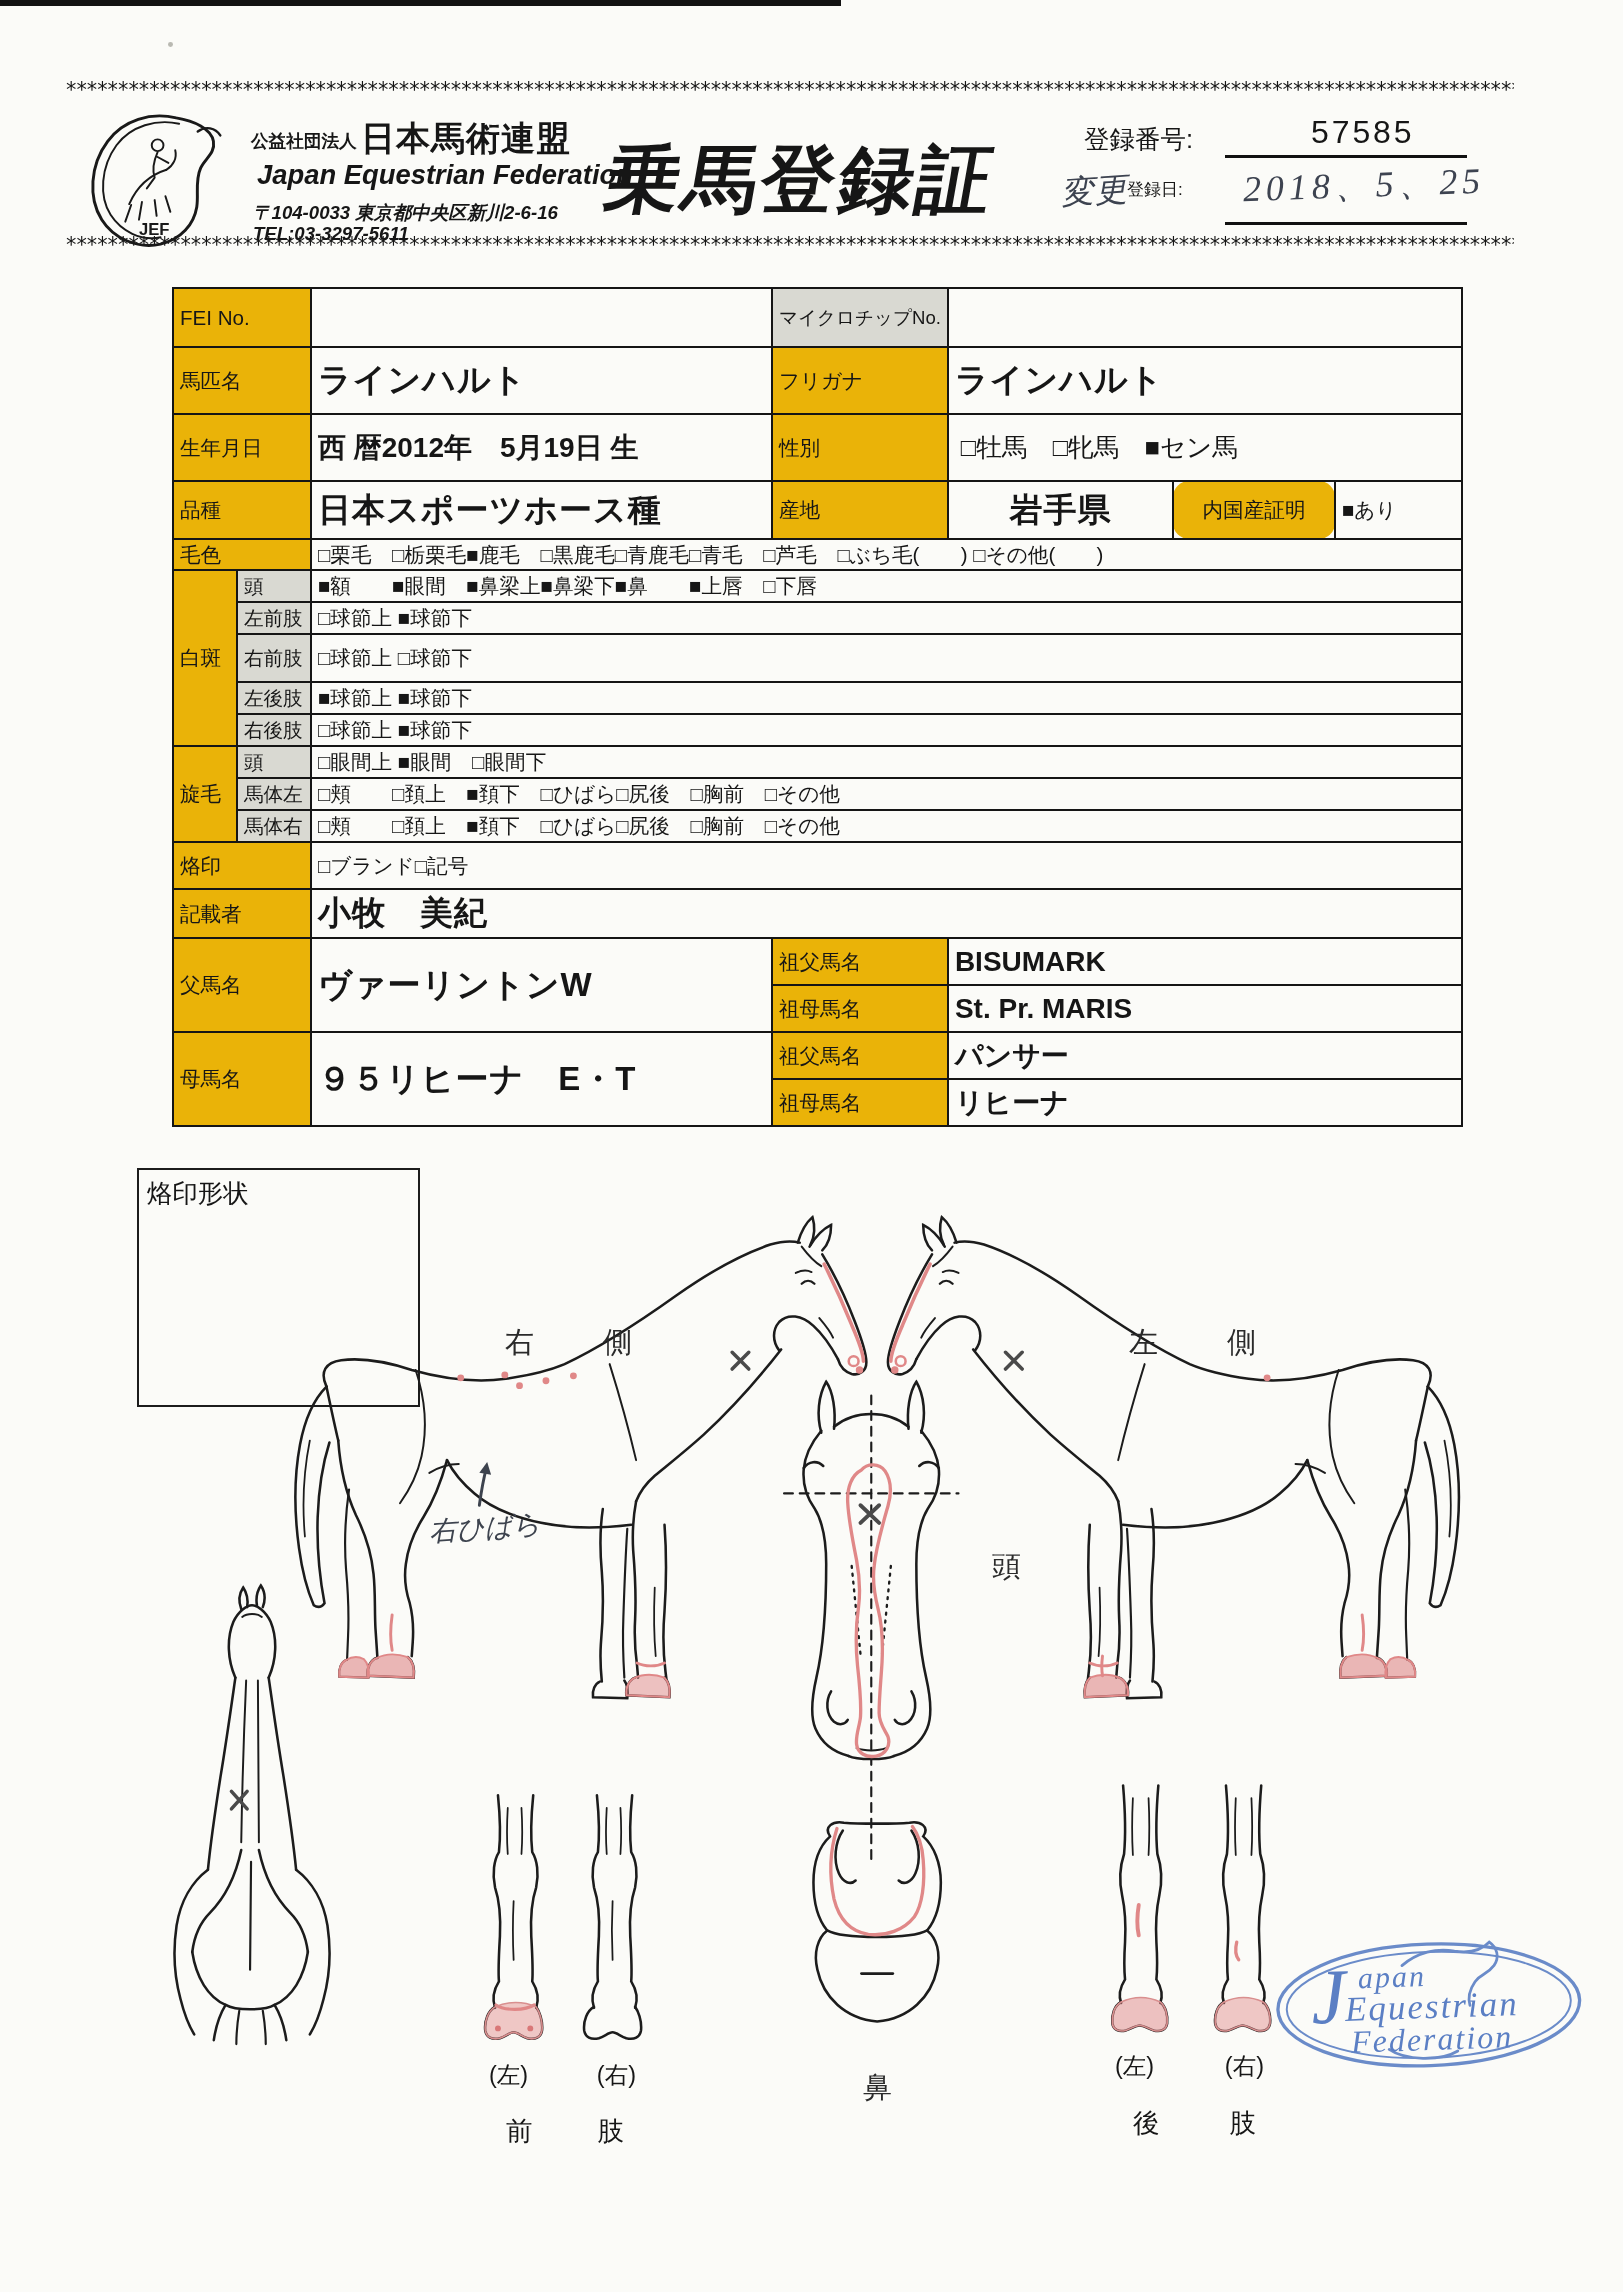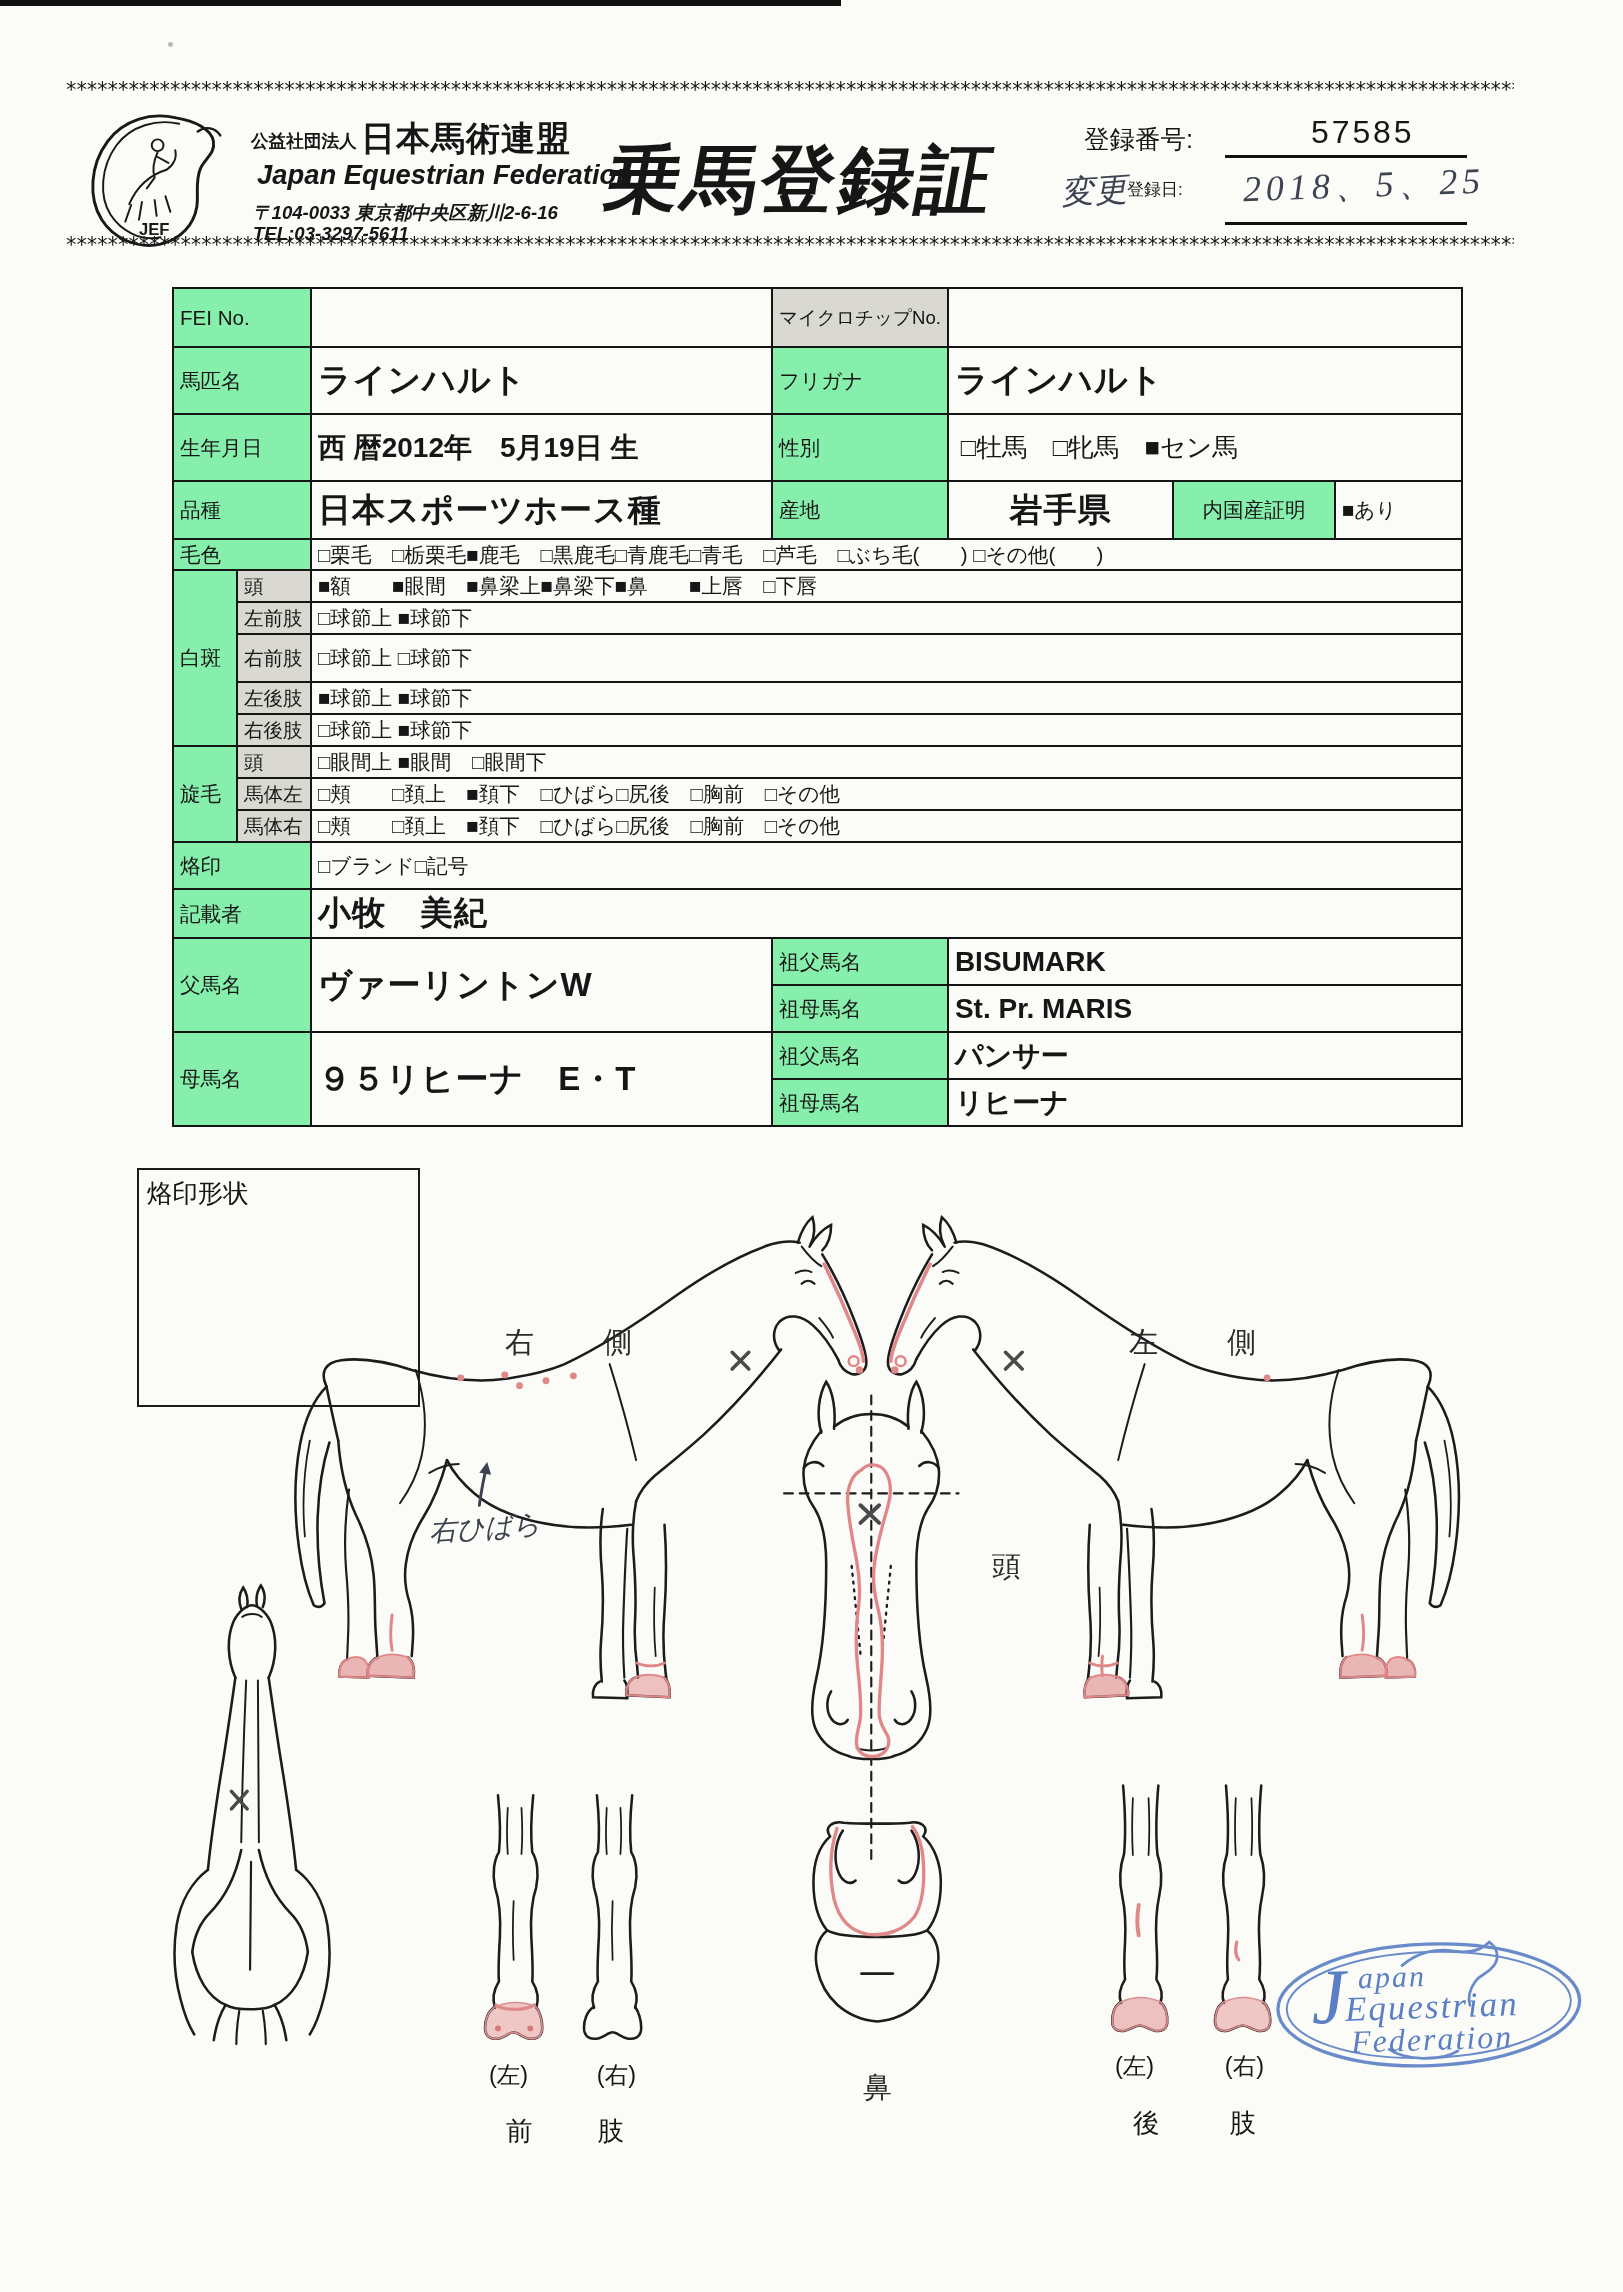--- a/index.html
+++ b/index.html
@@ -34,27 +34,27 @@
   .regdate-label  { left:1127px; top:178px; font-size:17px; }
   .regdate-value  { left:1243px; top:161px; font-size:36px; color:#3d4350; letter-spacing:4.9px;
                     font-family:"Liberation Serif",serif; font-style:italic; transform:rotate(-2deg); white-space:nowrap; }
   .regdate-line   { left:1225px; top:222px; width:242px; border-bottom:3.9px solid #111; }
   
   table.form {
     position:absolute; left:172px; top:287px; width:1289px;
     border-collapse:collapse; table-layout:fixed; border:2.9px solid #151515;
   }
   table.form td { border:2px solid #151515; vertical-align:middle; padding:0 5.9px; overflow:hidden; white-space:nowrap; }
-  td.lbl  { background:#86efac; font-size:20.6px; }
+  td.lbl  { background:#eab308; font-size:20.6px; }
   td.lbl2 { background:#d9d9d2; font-size:18.6px; }
   td.sub  { background:#d9d9d2; font-size:19.6px; padding:0 2.9px; }
   td.big  { font-size:33px; font-weight:600; padding-left:13.7px; letter-spacing:1px; }
   td.med  { font-size:28px; font-weight:600; padding-left:11.8px; }
   td.chk  { font-size:20.6px; padding-left:9.8px; }
-  td.ctr  { text-align:center; }
+  td.ctr  { text-align:center;border-radius:16px; }
   
   .brand-box { left:137px; top:1168px; width:283px; height:239px; border:2.9px solid #1c1c1c; }
   .brand-box-label { padding:5.9px 7.8px; font-size:25.5px; }
   .dg-label { font-size:29px; color:#2a2a2a; }
   .pair { display:flex; justify-content:space-between; }
   .hand { font-family:"Liberation Serif",serif; font-style:italic; color:#3d434e; }
   svg.art { left:0; top:0; }
   
   .stamp-text { color:#5b7fc4; font-family:"Liberation Serif",serif; font-style:italic; white-space:nowrap; }
   .stamp-j    { left:1311px; top:1952px; font-size:78px; transform:rotate(-2deg); }

